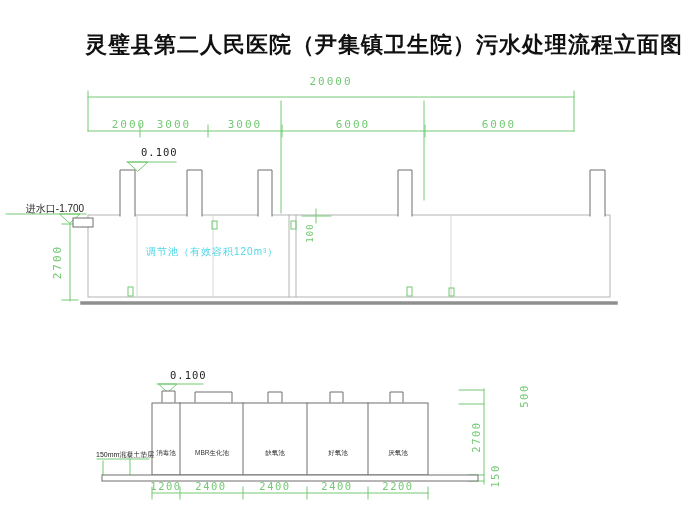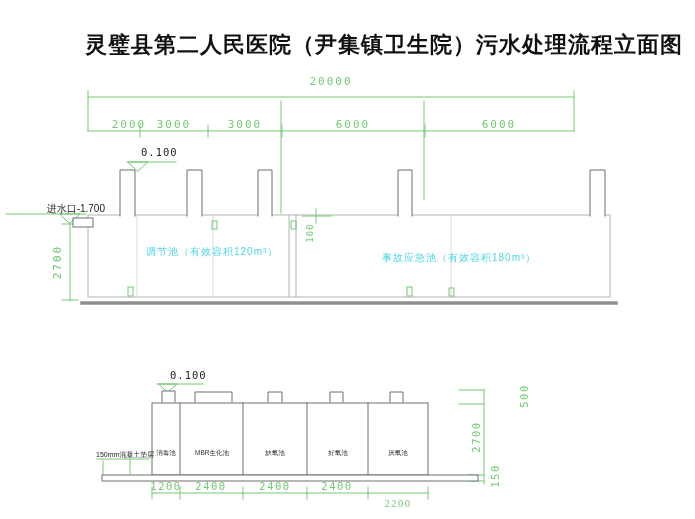--- a/index.html
+++ b/index.html
@@ -6,21 +6,21 @@
   .canvas{position:relative;width:695px;height:519px;background:#fff;overflow:hidden;
           font-family:"Liberation Sans",sans-serif;padding-left:14px;}
   .abs{position:absolute;white-space:nowrap;}
   .t-title{font-family:"Liberation Serif","DejaVu Serif",serif;font-size:22px;font-weight:700;
            color:#111;text-align:center;letter-spacing:1px;}
   .dim{font-family:"DejaVu Sans Mono","Liberation Mono",monospace;font-size:11px;
        color:#74c974;text-align:center;letter-spacing:2px;}
   .dim-sm{font-size:10.5px;letter-spacing:1.5px;}
   .lvl{font-family:"DejaVu Sans Mono","Liberation Mono",monospace;font-size:10.5px;color:#222;
        text-align:left;letter-spacing:1px;}
-  .note{font-size:10px;color:#222;text-align:right;}
+  .note{font-size:10px;color:#222;text-align:center;}
   .cyan{color:#4ed7e6;font-size:10px;letter-spacing:1px;margin-left:48px;}
   .tiny{font-size:6.5px;color:#333;text-align:center;}
   .tiny-note{font-size:7px;color:#222;text-align:left;}
   .rot{transform:rotate(-90deg);transform-origin:center center;height:12px;line-height:12px;}
   svg{position:absolute;left:0;top:0;}
 </style>
 </head>
 <body>
 
 <div class="canvas">
@@ -82,34 +82,33 @@
   <div class="abs dim" style="left:220px;top:118px;width:50px;">3000</div>
   <div class="abs dim" style="left:328px;top:118px;width:50px;">6000</div>
   <div class="abs dim" style="left:474px;top:118px;width:50px;">6000</div>
 
   <div class="abs lvl" style="left:141px;top:146px;width:56px;">0.100</div>
   <div class="abs note" style="left:5px;top:202px;width:100px;">进水口-1.700</div>
   <div class="abs dim rot" style="left:28px;top:256px;width:60px;">2700</div>
   <div class="abs dim rot" style="left:280px;top:227px;width:60px;font-size:9px;letter-spacing:1px;">100</div>
 
   <div class="abs cyan" style="left:98px;top:245px;">调节池（有效容积120m³）</div>
-  <div class="abs cyan" style="left:334px;top:251px;">事故应急池（有效容积180m³）</div>
 
   <div class="abs lvl" style="left:170px;top:369px;width:56px;">0.100</div>
   <div class="abs tiny-note" style="left:96px;top:450px;width:54px;">150mm混凝土垫层</div>
 
   <div class="abs tiny" style="left:138px;top:449px;width:56px;">消毒池</div>
   <div class="abs tiny" style="left:184px;top:449px;width:56px;">MBR生化池</div>
   <div class="abs tiny" style="left:247px;top:449px;width:56px;">缺氧池</div>
   <div class="abs tiny" style="left:310px;top:449px;width:56px;">好氧池</div>
   <div class="abs tiny" style="left:370px;top:449px;width:56px;">厌氧池</div>
 
   <div class="abs dim dim-sm" style="left:141px;top:480px;width:50px;">1200</div>
   <div class="abs dim dim-sm" style="left:186px;top:480px;width:50px;">2400</div>
   <div class="abs dim dim-sm" style="left:250px;top:480px;width:50px;">2400</div>
   <div class="abs dim dim-sm" style="left:312px;top:480px;width:50px;">2400</div>
-  <div class="abs dim dim-sm" style="left:373px;top:498px;width:50px;font-family:Liberation Serif, serif;">2200</div>
+  <div class="abs dim dim-sm" style="left:373px;top:480px;width:50px;">2200</div>
 
   <div class="abs dim rot dim-sm" style="left:494px;top:390px;width:60px;">500</div>
   <div class="abs dim rot dim-sm" style="left:446px;top:431px;width:60px;">2700</div>
   <div class="abs dim rot dim-sm" style="left:465px;top:470px;width:60px;">150</div>
 
 </div>
 
 </body></html>

